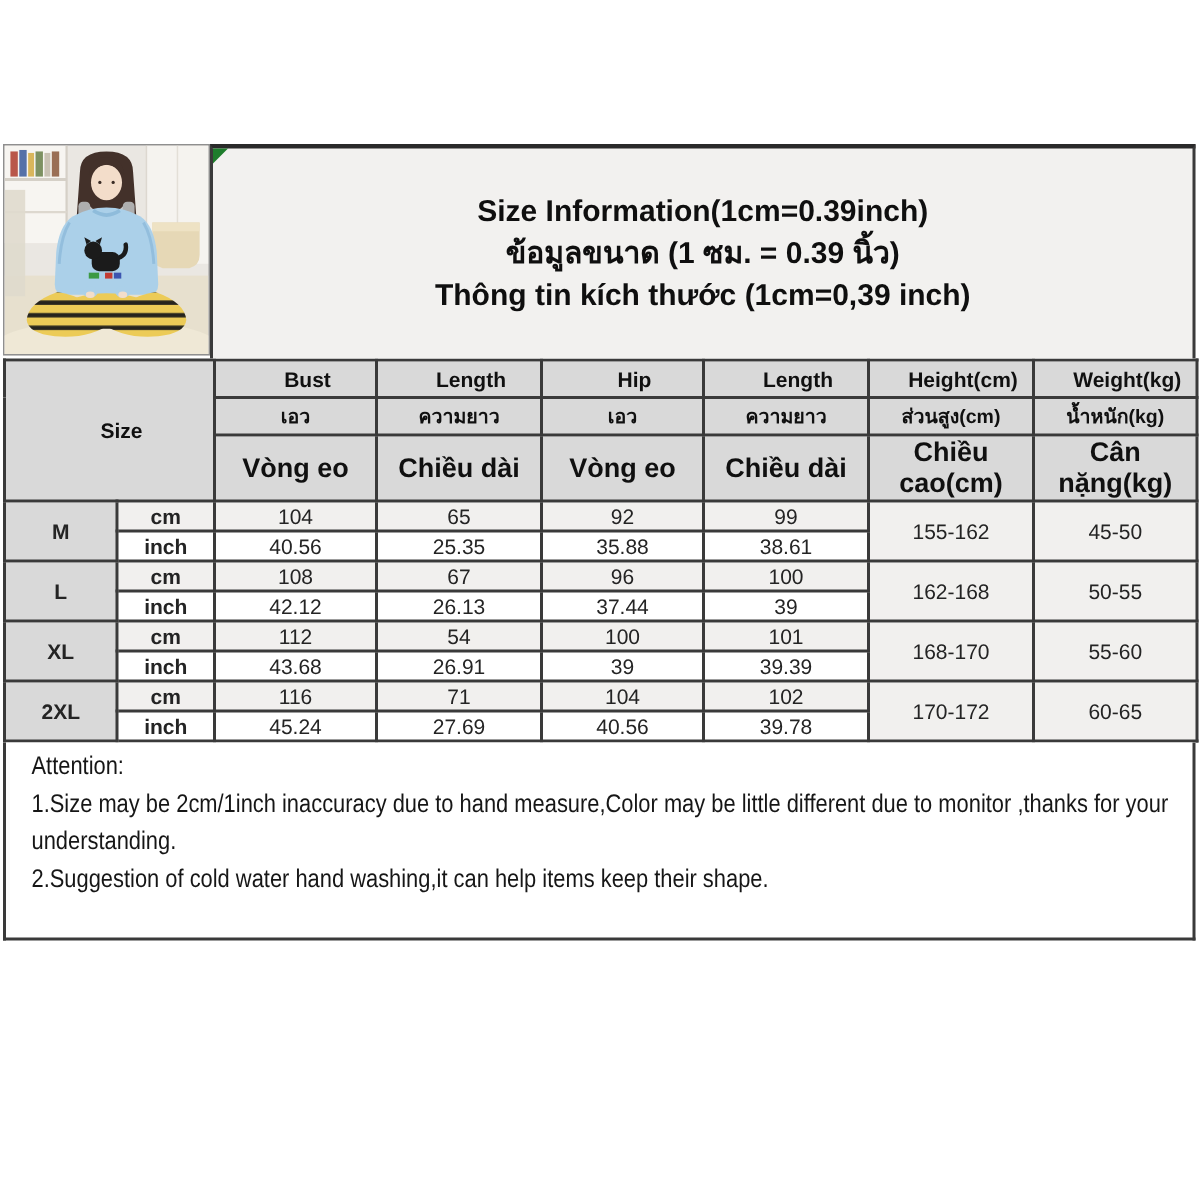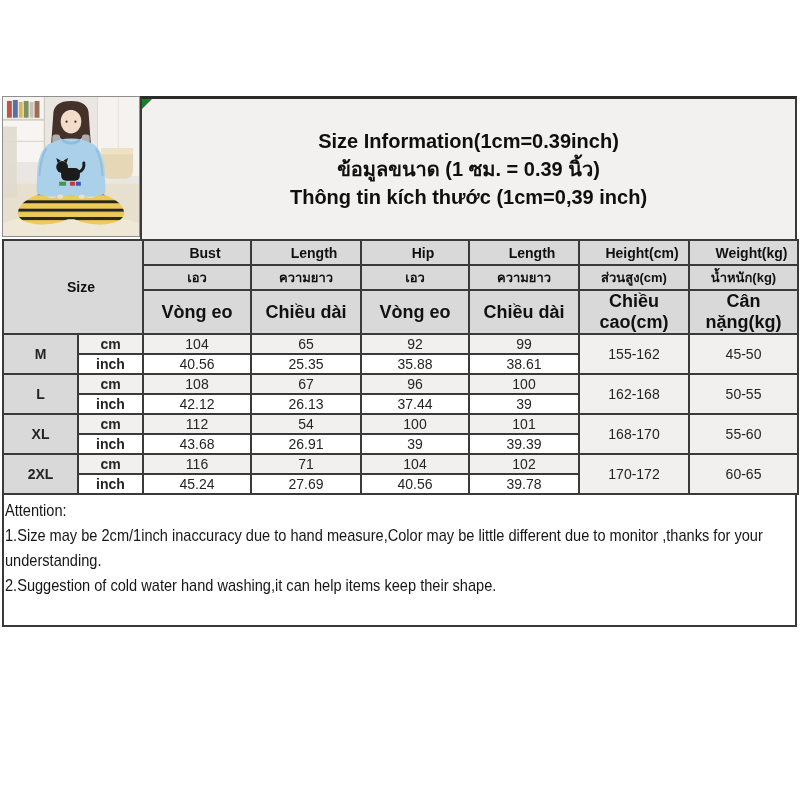--- a/index.html
+++ b/index.html
@@ -30,21 +30,21 @@
   th.size-head{background:#d9d9d9;font-size:25px;font-weight:bold;color:#0c0c0c;}
   tr.d-row td{height:20px;font-size:14px;color:#242424;background:#ffffff;}
   tr.cm-row td{background:#f1f0ee;}
   tr.inch-row td{background:#ffffff;}
   td.size-col{background:#d9d9d9 !important;font-weight:bold;font-size:16px;color:#0c0c0c;}
   td.unit{font-weight:bold;font-size:14px;color:#141414;}
   td.range{background:#f1f0ee !important;}
 
   
   .attention-box{width:795px;height:132px;box-sizing:border-box;background:#ffffff;
-                 border:2px solid #3a3a3a;border-top:none;padding:3px 1px;overflow:hidden;}
+                 border:2px solid #3a3a3a;border-top:none;padding:3px 17px;overflow:hidden;}
   .attention-inner{width:925px;transform:scaleX(0.858);transform-origin:0 0;
                    font-size:17px;line-height:25px;color:#161616;}
 </style>
 </head>
 <body>
 
 <div class="canvas">
   <div class="content">
 
     <div class="top-row">

